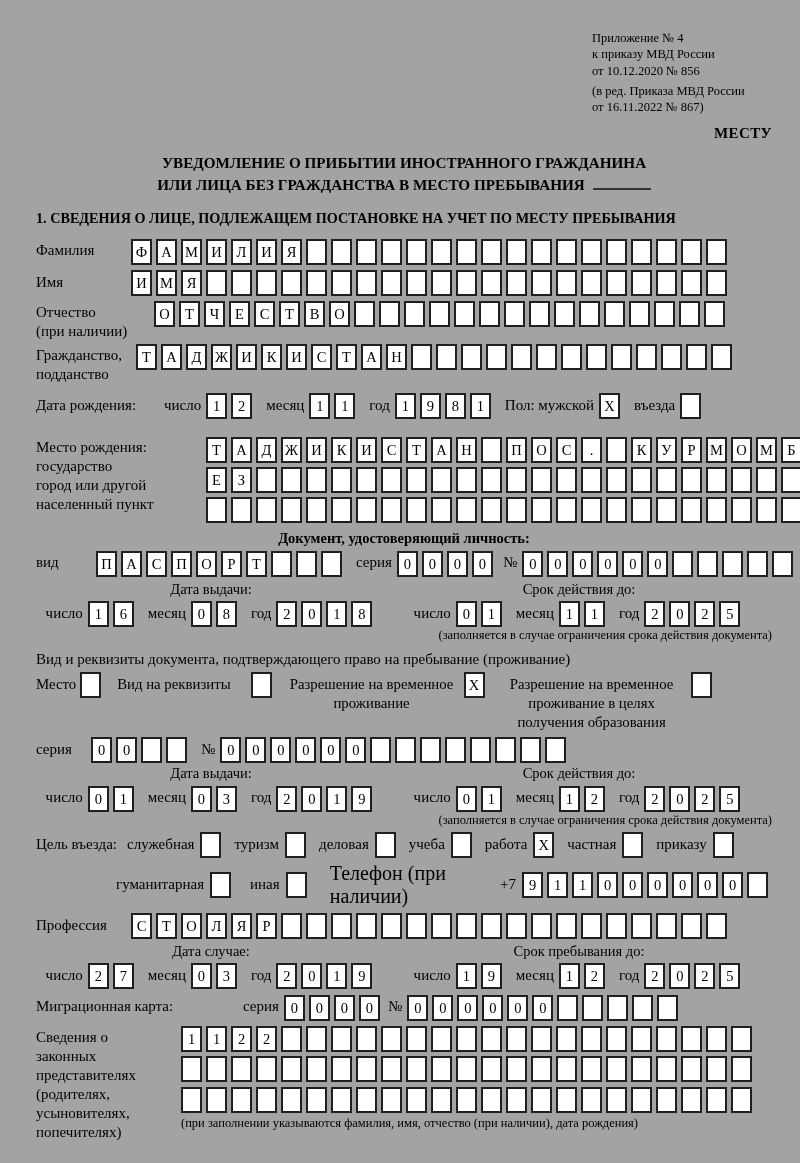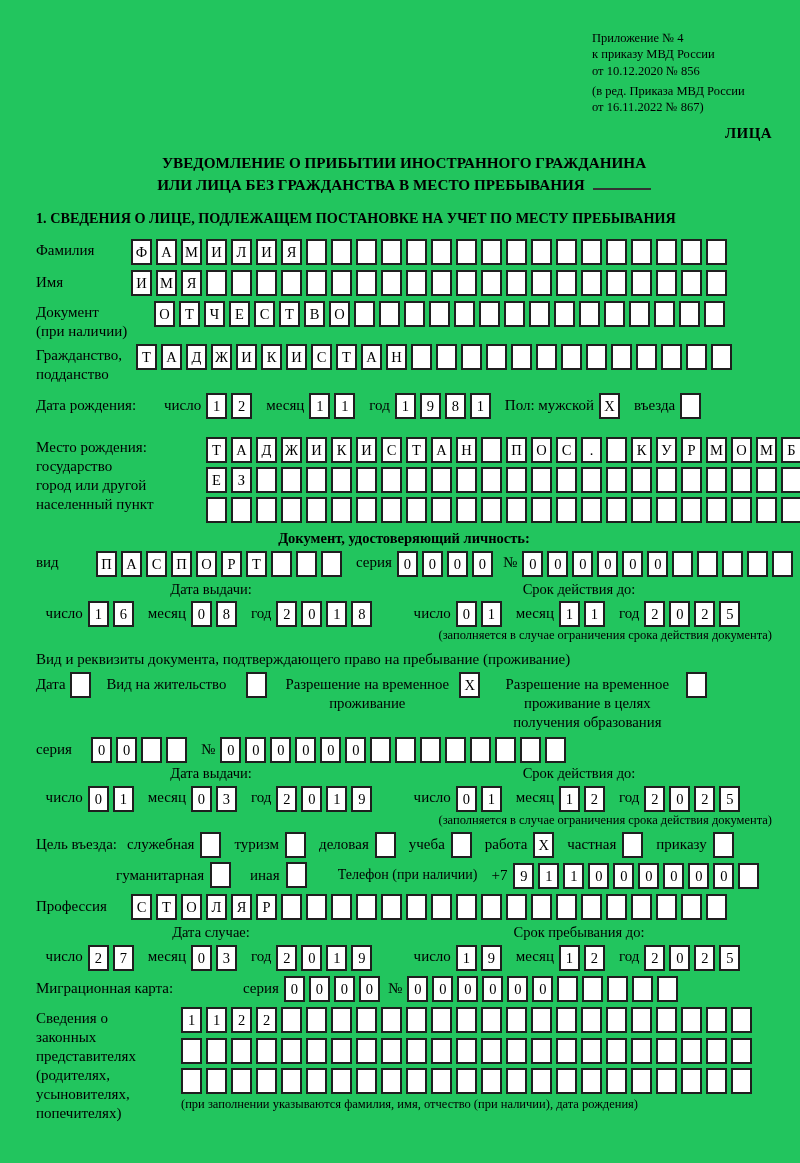--- a/index.html
+++ b/index.html
@@ -1,17 +1,17 @@
 <!DOCTYPE html>
 <html><head>
 <meta charset="utf-8">
 <style>
   html,body{margin:0;padding:0;background:#fff;color:#000;}
   body{font-family:"Liberation Serif","DejaVu Serif",serif;}
-  .page{width:800px;height:1163px;box-sizing:border-box;padding:30px 28px 0 36px;overflow:hidden;background:#22c55e;}
+  .page{width:800px;height:1163px;box-sizing:border-box;padding:30px 28px 0 36px;overflow:hidden;background:#a3a3a3;}
 
   
   .apdx{margin-left:556px;font-size:12.5px;line-height:1.3;}
   .apdx .rev{margin-top:4px;}
   .forma{font-weight:bold;text-align:right;margin-top:10px;font-size:15px;letter-spacing:.4px;}
 
   
   .title{text-align:center;font-weight:bold;font-size:15.2px;margin-top:10px;line-height:1.45;}
   .uline{display:inline-block;width:58px;border-bottom:2px solid #333;margin-left:8px;}
   .sec1{font-weight:bold;font-size:14.2px;margin-top:14px;}
@@ -67,41 +67,41 @@
 
   <div class="apdx">
     <div>Приложение № 4</div>
     <div>к приказу МВД России</div>
     <div>от 10.12.2020 № 856</div>
     <div class="rev">
       <div>(в ред. Приказа МВД России</div>
       <div>от 16.11.2022 № 867)</div>
     </div>
   </div>
-  <div class="forma">ЛИЦА</div>
+  <div class="forma">МЕСТУ</div>
 
   <div class="title">
     <div>УВЕДОМЛЕНИЕ О ПРИБЫТИИ ИНОСТРАННОГО ГРАЖДАНИНА</div>
     <div><span>ИЛИ ЛИЦА БЕЗ ГРАЖДАНСТВА В МЕСТО ПРЕБЫВАНИЯ</span><span class="uline"></span></div>
   </div>
   <div class="sec1">1. СВЕДЕНИЯ О ЛИЦЕ, ПОДЛЕЖАЩЕМ ПОСТАНОВКЕ НА УЧЕТ ПО МЕСТУ ПРЕБЫВАНИЯ</div>
 
   <div class="frow" style="margin-top:10px;">
     <div class="flabel lw95">Фамилия</div>
     <div class="cells"><span class="cell">Ф</span><span class="cell">А</span><span class="cell">М</span><span class="cell">И</span><span class="cell">Л</span><span class="cell">И</span><span class="cell">Я</span><span class="cell"></span><span class="cell"></span><span class="cell"></span><span class="cell"></span><span class="cell"></span><span class="cell"></span><span class="cell"></span><span class="cell"></span><span class="cell"></span><span class="cell"></span><span class="cell"></span><span class="cell"></span><span class="cell"></span><span class="cell"></span><span class="cell"></span><span class="cell"></span><span class="cell"></span></div>
   </div>
 
   <div class="frow">
     <div class="flabel lw95">Имя</div>
     <div class="cells"><span class="cell">И</span><span class="cell">М</span><span class="cell">Я</span><span class="cell"></span><span class="cell"></span><span class="cell"></span><span class="cell"></span><span class="cell"></span><span class="cell"></span><span class="cell"></span><span class="cell"></span><span class="cell"></span><span class="cell"></span><span class="cell"></span><span class="cell"></span><span class="cell"></span><span class="cell"></span><span class="cell"></span><span class="cell"></span><span class="cell"></span><span class="cell"></span><span class="cell"></span><span class="cell"></span><span class="cell"></span></div>
   </div>
 
   <div class="frow top">
     <div class="flabel lw118 ml2">
-      <div>Документ</div>
+      <div>Отчество</div>
       <div>(при наличии)</div>
     </div>
     <div class="cells"><span class="cell">О</span><span class="cell">Т</span><span class="cell">Ч</span><span class="cell">Е</span><span class="cell">С</span><span class="cell">Т</span><span class="cell">В</span><span class="cell">О</span><span class="cell"></span><span class="cell"></span><span class="cell"></span><span class="cell"></span><span class="cell"></span><span class="cell"></span><span class="cell"></span><span class="cell"></span><span class="cell"></span><span class="cell"></span><span class="cell"></span><span class="cell"></span><span class="cell"></span><span class="cell"></span><span class="cell"></span></div>
   </div>
 
   <div class="frow top" style="margin-top:2px;">
     <div class="flabel lw100 ml2">
       <div>Гражданство,</div>
       <div>подданство</div>
     </div>
@@ -170,25 +170,25 @@
       </div>
     </div>
   </div>
   <div class="vnote">(заполняется в случае ограничения срока действия документа)</div>
 
   <div class="reztext">
     <div>Вид и реквизиты документа, подтверждающего право на пребывание (проживание)</div>
   </div>
   <div class="optrow">
     <span class="opt">
-      <span class="otxt">Дата</span>
+      <span class="otxt">Место</span>
       <span class="cell" style="margin-left:4px;"></span>
     </span>
     <span class="opt">
-      <span class="otxt">Вид на жительство</span>
+      <span class="otxt">Вид на реквизиты</span>
       <span class="cell" style="margin-left:20px;"></span>
     </span>
     <span class="opt">
       <span class="otxt wtxt">Разрешение на временное проживание</span>
       <span class="cell">X</span>
     </span>
     <span class="opt" style="margin-right:0;">
       <span class="otxt wtxt2">Разрешение на временное проживание в целях получения образования</span>
       <span class="cell"></span>
     </span>
@@ -261,21 +261,21 @@
 
   <div class="frow">
     <span class="pair indent80">
         <span class="ptxt">гуманитарная</span>
         <span class="cell"></span>
       </span>
     <span class="pair" style="margin-left:6px;text-align:right;">
         <span class="ptxt">иная</span>
         <span class="cell"></span>
       </span>
-    <span class="ptxt" style="margin-left:18px;font-size:14px;">Телефон (при наличии)</span>
+    <span class="ptxt" style="margin-left:10px;font-size:20px;">Телефон (при наличии)</span>
     <span class="plus">+7</span>
     <span class="cells"><span class="cell">9</span><span class="cell">1</span><span class="cell">1</span><span class="cell">0</span><span class="cell">0</span><span class="cell">0</span><span class="cell">0</span><span class="cell">0</span><span class="cell">0</span><span class="cell"></span></span>
   </div>
 
   <div class="frow">
     <div class="flabel lw95">Профессия</div>
     <div class="cells"><span class="cell">С</span><span class="cell">Т</span><span class="cell">О</span><span class="cell">Л</span><span class="cell">Я</span><span class="cell">Р</span><span class="cell"></span><span class="cell"></span><span class="cell"></span><span class="cell"></span><span class="cell"></span><span class="cell"></span><span class="cell"></span><span class="cell"></span><span class="cell"></span><span class="cell"></span><span class="cell"></span><span class="cell"></span><span class="cell"></span><span class="cell"></span><span class="cell"></span><span class="cell"></span><span class="cell"></span><span class="cell"></span></div>
   </div>
 
   <div class="dates">

